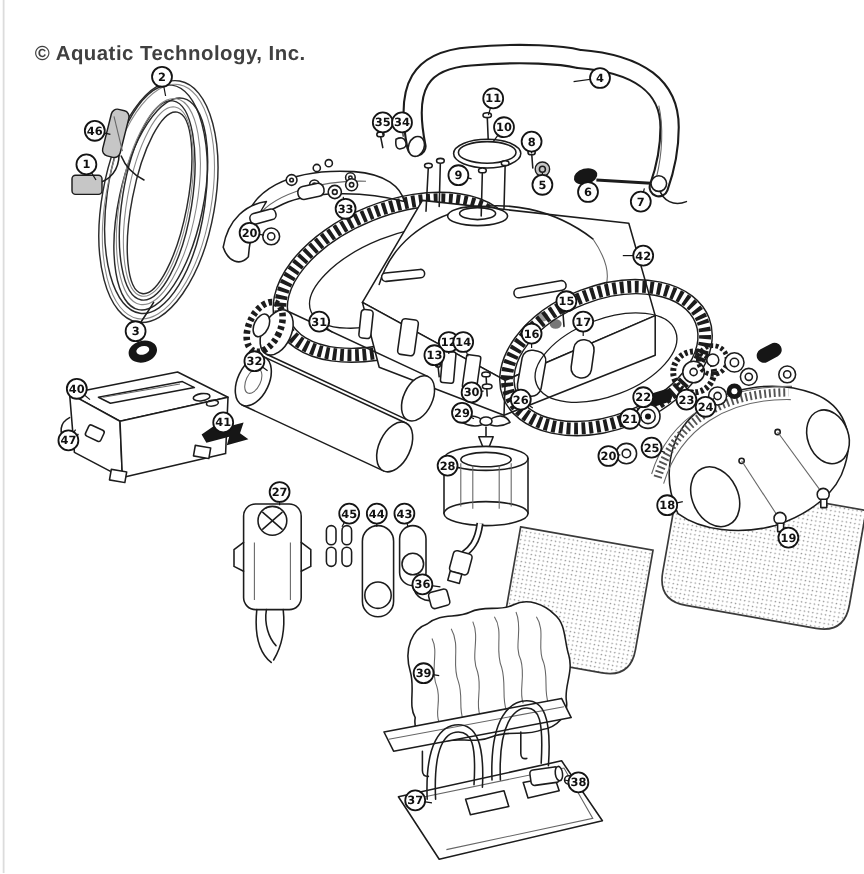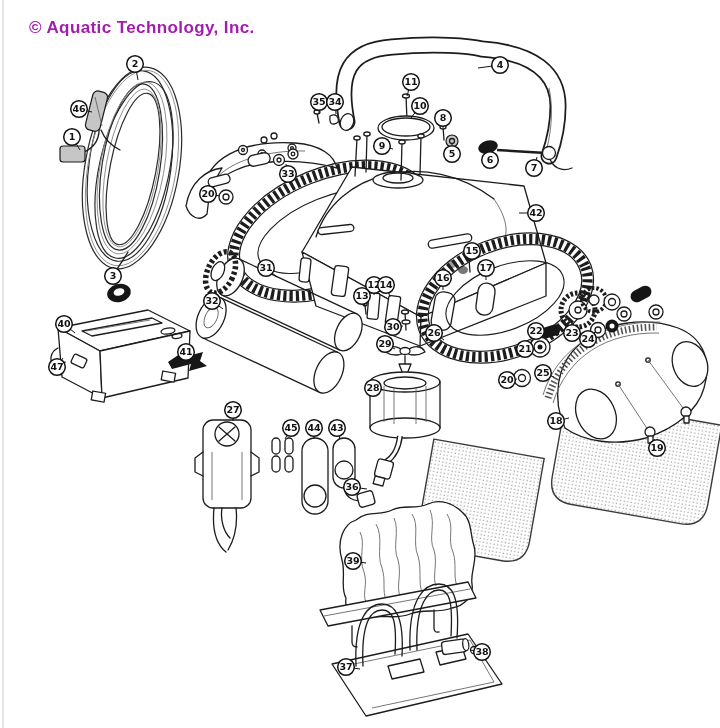--- a/index.html
+++ b/index.html
@@ -1,19 +1,19 @@
 <!DOCTYPE html>
 <html><head>
 <meta charset="utf-8">
 <style>
   html,body{margin:0;padding:0;background:#fff;}
   .stage{position:relative;width:720px;height:728px;background:#ffffff;overflow:hidden;
          font-family:"Liberation Sans",sans-serif;}
-  .watermark{position:absolute;left:29px;top:18px;font-size:17px;font-weight:bold;
-             color:#a21caf;letter-spacing:.4px;white-space:nowrap;}
+  .watermark{position:absolute;left:29px;top:35px;font-size:17px;font-weight:bold;
+             color:#404040;letter-spacing:.4px;white-space:nowrap;}
   svg{position:absolute;left:0;top:0;}
   .ln{stroke:#1c1c1c;stroke-width:1.3;fill:none;stroke-linecap:round;stroke-linejoin:round;}
   .lnf{stroke:#1c1c1c;stroke-width:1.3;fill:#ffffff;stroke-linejoin:round;}
   .thin{stroke:#666;stroke-width:.9;fill:none;}
   .coil{stroke:#2a2a2a;stroke-width:1.2;fill:none;}
   .coil2{stroke:#8a8a8a;stroke-width:.9;fill:none;}
   .dark{fill:#161616;stroke:none;}
   .gray{fill:#c6c6c6;stroke:#1c1c1c;stroke-width:1.2;}
   .teeth{fill:none;stroke:#1c1c1c;}
   .callout-circle{fill:#ffffff;stroke:#141414;stroke-width:1.5;}

